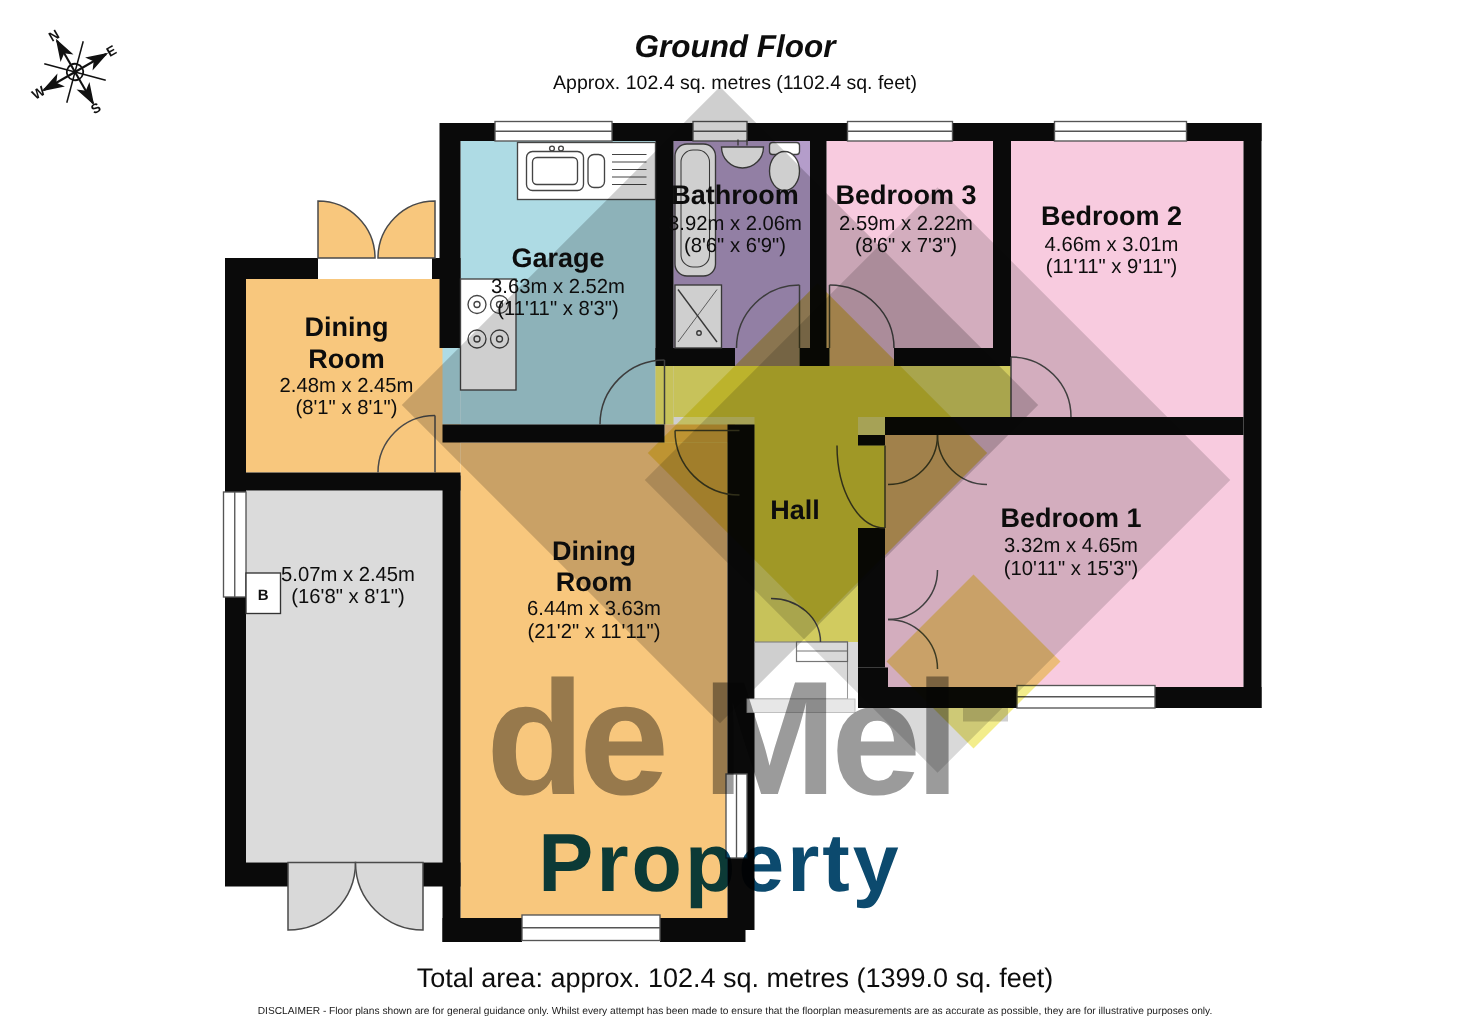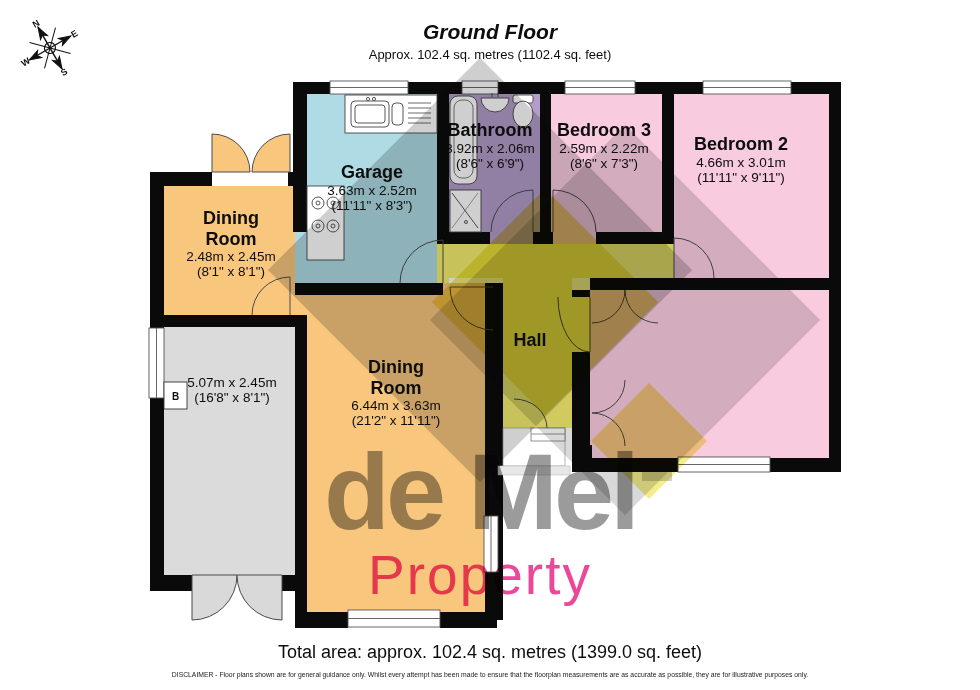--- a/index.html
+++ b/index.html
@@ -8,22 +8,22 @@
   .plan-svg{position:absolute;left:0;top:0;z-index:1;}
   
   .wm{position:absolute;z-index:2;pointer-events:none;mix-blend-mode:multiply;}
   .wm-diamond{transform:rotate(45deg);}
   .wm-g1{left:330px;top:120px;width:300px;height:300px;background:rgba(128,128,128,0.38);}
   .wm-g2{left:487px;top:182px;width:276px;height:276px;background:rgba(128,128,128,0.30);}
   .wm-y1{left:465px;top:222px;width:160px;height:160px;background:rgba(233,223,44,0.62);}
   .wm-y2{left:608px;top:400px;width:82px;height:82px;background:rgba(233,223,44,0.55);}
   .wm-text1{left:275px;top:438px;width:410px;text-align:center;font-size:108px;font-weight:bold;
             letter-spacing:-4px;line-height:1;color:#9b9b9b;}
-  .wm-text2{left:330px;top:548px;width:300px;text-align:center;font-size:55px;font-weight:400;
-            letter-spacing:2px;line-height:1;color:#ec4899;}
+  .wm-text2{left:330px;top:548px;width:300px;text-align:center;font-size:55px;font-weight:700;
+            letter-spacing:2px;line-height:1;color:#0c4a6e;}
   
   .hdr{position:absolute;left:0;width:980px;text-align:center;z-index:4;}
   .title{top:20px;font-size:21px;font-weight:bold;font-style:italic;}
   .subtitle{top:47px;font-size:13px;}
   .total{top:642px;font-size:18px;}
   .disclaimer{top:671px;font-size:6.8px;color:#1a1a1a;}
   
   .rlabel{position:absolute;text-align:center;line-height:1.14;z-index:3;}
   .rname{display:block;font-weight:bold;font-size:18px;}
   .rname.narrow{width:78px;margin:0 auto;}
@@ -265,20 +265,25 @@
   <div class="rlabel" style="left:529px;top:120px;width:150px;">
     <span class="rname">Bedroom 3</span>
     <span class="rdim">2.59m x 2.22m</span>
     <span class="rdim">(8'6" x 7'3")</span>
   </div>
   <div class="rlabel" style="left:666px;top:134px;width:150px;">
     <span class="rname">Bedroom 2</span>
     <span class="rdim">4.66m x 3.01m</span>
     <span class="rdim">(11'11" x 9'11")</span>
   </div>
+  <div class="rlabel" style="left:639px;top:335px;width:150px;">
+    <span class="rname">Bedroom 1</span>
+    <span class="rdim">3.32m x 4.65m</span>
+    <span class="rdim">(10'11" x 15'3")</span>
+  </div>
   <div class="rlabel" style="left:480px;top:330px;width:100px;">
     <span class="rname">Hall</span>
   </div>
   <div class="rlabel" style="left:321px;top:357px;width:150px;">
     <span class="rname narrow">Dining Room</span>
     <span class="rdim">6.44m x 3.63m</span>
     <span class="rdim">(21'2" x 11'11")</span>
   </div>
   <div class="rlabel" style="left:156px;top:208px;width:150px;">
     <span class="rname narrow">Dining Room</span>

